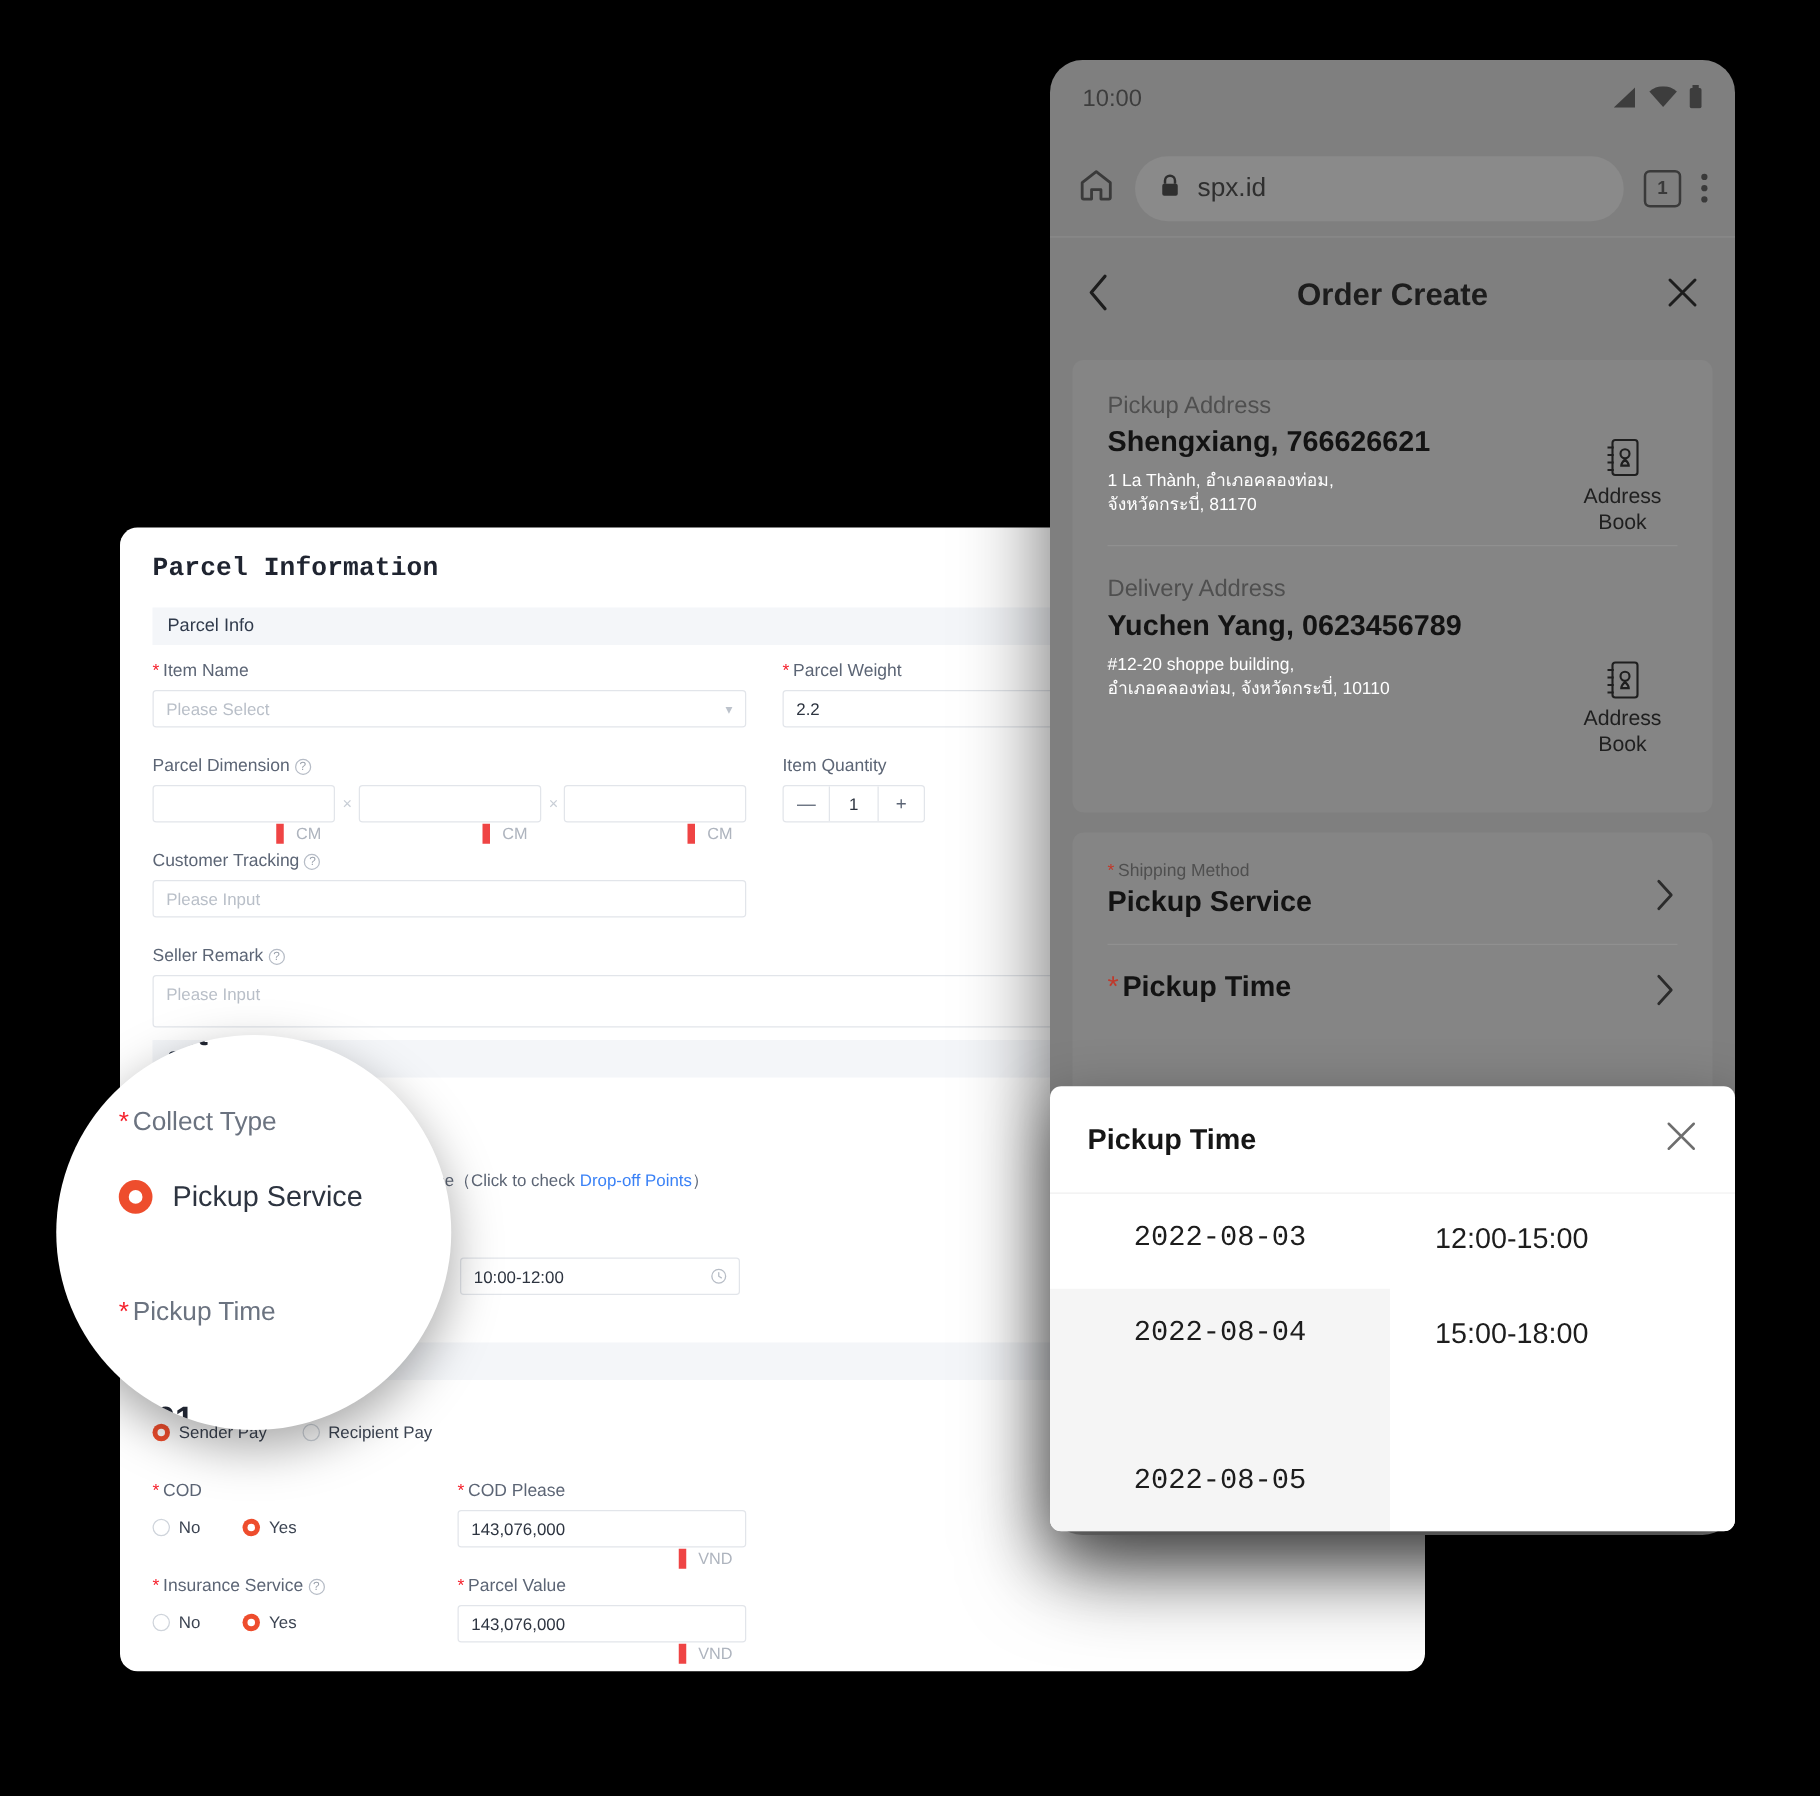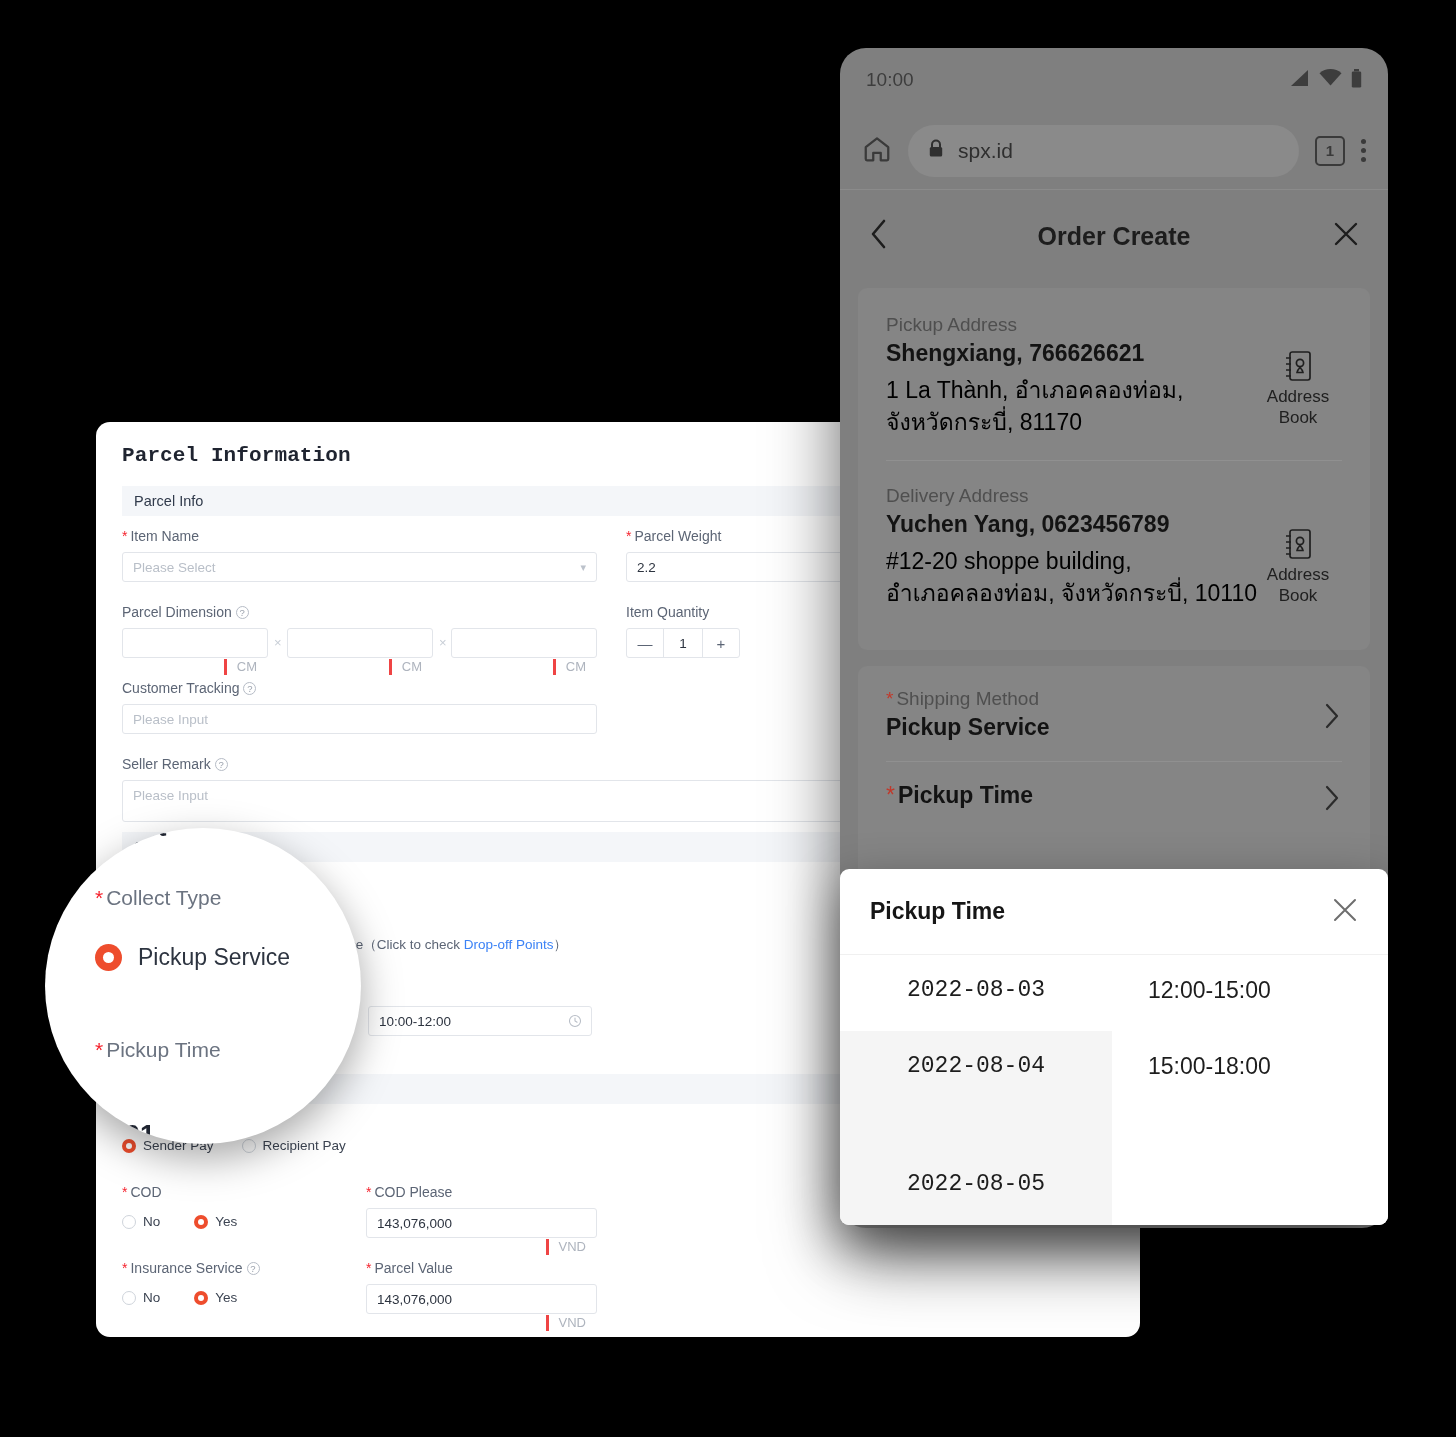--- a/index.html
+++ b/index.html
@@ -46,21 +46,21 @@
   }
   .input {
     position: absolute; height: 30px; border: 1px solid #e2e5ea; border-radius: 3px;
     background: #fff; display: flex; align-items: center;
     font-size: 13.5px; color: #2d3440;
   }
   .input .val { padding-left: 10px; }
   .input .ph { padding-left: 10px; color: #b9bfc8; }
   .input .suffix {
     margin-left: auto; padding: 0 10px; color: #aeb4be; font-size: 13px;
-    border-left: 3px solid #ef4444; height: 16px; line-height: 16px; margin-top: 48px;
+    border-left: 6px solid #ef4444; height: 16px; line-height: 16px; margin-top: 48px;
   }
   .input .caret { margin-left: auto; padding-right: 10px; color: #bcc2cb; font-size: 11px; }
   .input .clock { margin-left: auto; padding-right: 9px; color: #b7bdc6; display: flex; }
   .x-sep { position: absolute; font-size: 13px; color: #c8ced6; }
   .stepper {
     position: absolute; height: 30px; display: flex; border: 1px solid #e2e5ea;
     border-radius: 3px; overflow: hidden;
   }
   .stepper div { display: flex; align-items: center; justify-content: center; font-size: 15px; color: #5c6575; }
   .stepper .btn { width: 36px; }
@@ -148,29 +148,29 @@
     position: absolute; left: 0; right: 0; text-align: center;
     font-size: 25px; font-weight: 700; color: #1d1d1d;
   }
   .card-ph {
     position: absolute; left: 18px; width: 512px; background: #858585;
     border-radius: 9px;
   }
   .card-addr { top: 240px; height: 362px; padding: 26px 28px; }
   .addr-lab { font-size: 19px; color: #4f4f4f; margin-bottom: 4px; }
   .addr-name { font-size: 23px; font-weight: 700; color: #131313; margin-bottom: 8px; }
-  .addr-det { font-size: 23px; color: #000000; line-height: 1.38; }
+  .addr-det { font-size: 14px; color: #ffffff; line-height: 1.38; }
   .addr-sep { height: 1px; background: #909090; margin: 22px 0 24px; }
   .addrbook {
     position: absolute; right: 26px; text-align: center; width: 92px;
     font-size: 17px; color: #1f1f1f; line-height: 1.2;
   }
   .card-ship { top: 618px; height: 240px; padding: 22px 28px; }
   .ship-row { position: relative; }
-  .ship-lab { font-size: 19px; color: #4f4f4f; }
+  .ship-lab { font-size: 14px; color: #4f4f4f; }
   .ship-lab .req { color: #c0392b; }
   .ship-val { font-size: 23px; font-weight: 700; color: #131313; margin-top: 4px; }
   .chev-r { position: absolute; right: 2px; top: 14px; color: #2b2b2b; }
   .pt-lab { font-size: 23px; font-weight: 700; color: #131313; }
   .pt-lab .req { color: #c0392b; font-weight: 400; }
 
   
   .sheet {
     position: absolute; left: 840px; top: 869px; width: 548px; height: 356px;
     background: #ffffff; border-radius: 9px;

